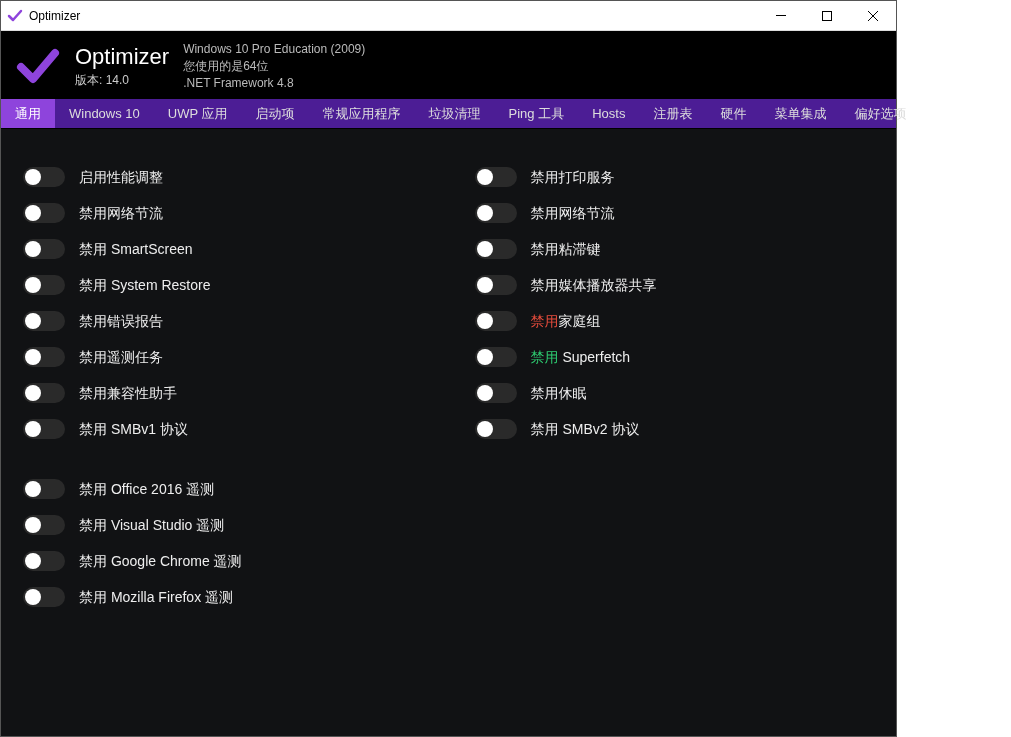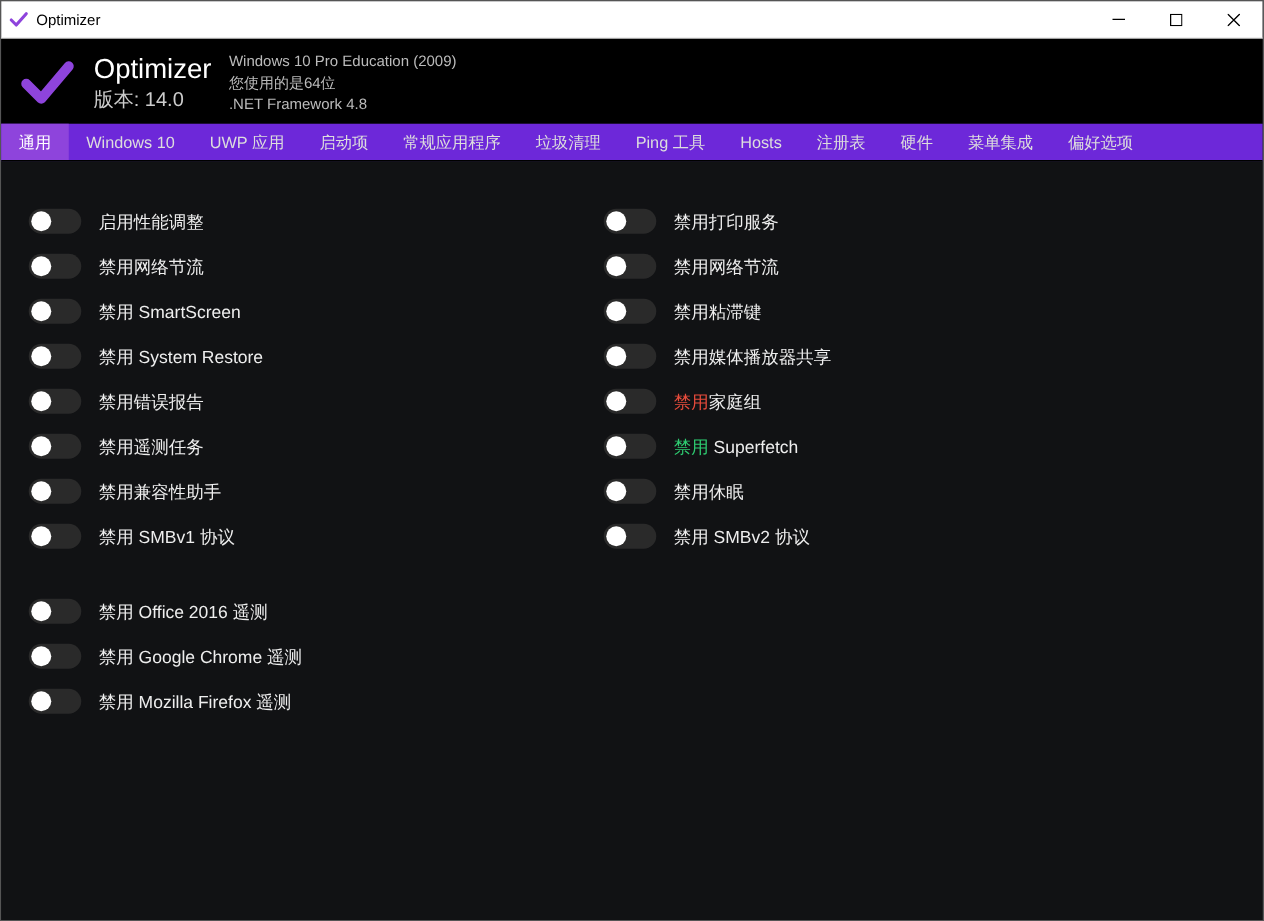--- a/index.html
+++ b/index.html
@@ -4,21 +4,21 @@
 <style>
   * { box-sizing: border-box; margin: 0; padding: 0; }
   body {
     font-family: "Segoe UI", "Microsoft YaHei", sans-serif;
     background: #fff;
     width: 1011px;
     height: 737px;
     overflow: hidden;
   }
   .window {
-    width: 1011px;
+    width: 897px;
     height: 737px;
     border: 1px solid #555;
     display: flex;
     flex-direction: column;
     background: #111214;
   }
   .titlebar {
     height: 30px;
     background: #fff;
     display: flex;
@@ -54,25 +54,25 @@
     align-items: center;
     padding: 10px 14px 8px 14px;
     gap: 14px;
   }
   .app-header .logo {
     width: 46px; height: 46px;
     display:flex; align-items:center; justify-content:center;
   }
   .app-header .title-block { display:flex; flex-direction:column; }
   .app-header .app-title { color:#fff; font-size:22px; font-weight:400; }
-  .app-header .app-version { color:#ccc; font-size:16px; margin-top:2px; }
+  .app-header .app-version { color:#ccc; font-size:12px; margin-top:2px; }
   .app-header .info-block { color:#bbb; font-size:12px; line-height:1.4; }
 
   .tabbar {
-    background: #6d28d9;
+    background: #4c1d95;
     display: flex;
     align-items: stretch;
     height: 30px;
     font-size: 13px;
     color: #ddd;
     border-bottom: 1px solid #000;
   }
   .tab {
     padding: 0 14px;
     display: flex;
@@ -239,20 +239,26 @@
       <div class="toggle-row">
         <div class="toggle-switch">
             <div class="knob"></div>
           </div>
         <div class="toggle-label">禁用 Office 2016 遥测</div>
       </div>
       <div class="toggle-row">
         <div class="toggle-switch">
             <div class="knob"></div>
           </div>
+        <div class="toggle-label">禁用 Visual Studio 遥测</div>
+      </div>
+      <div class="toggle-row">
+        <div class="toggle-switch">
+            <div class="knob"></div>
+          </div>
         <div class="toggle-label">禁用 Google Chrome 遥测</div>
       </div>
       <div class="toggle-row">
         <div class="toggle-switch">
             <div class="knob"></div>
           </div>
         <div class="toggle-label">禁用 Mozilla Firefox 遥测</div>
       </div>
     </div>
 

